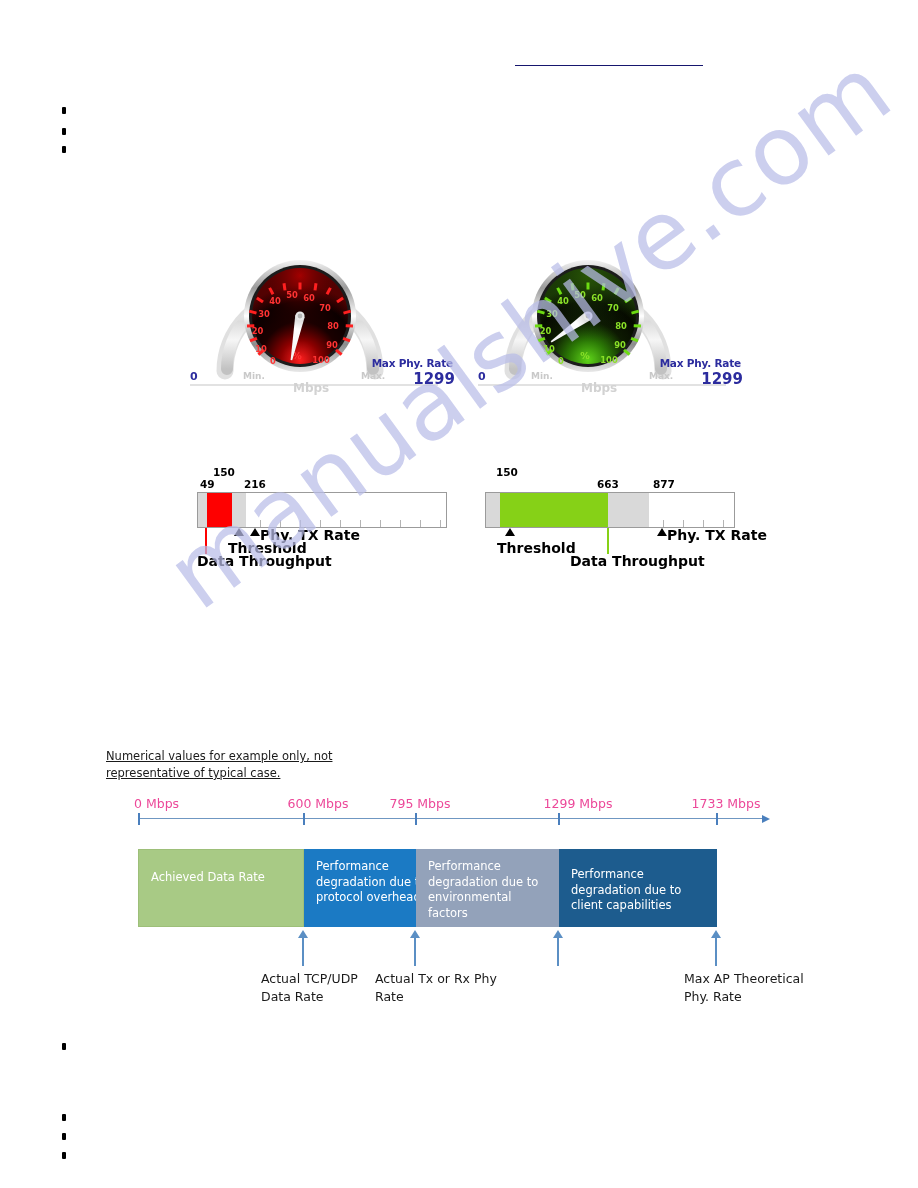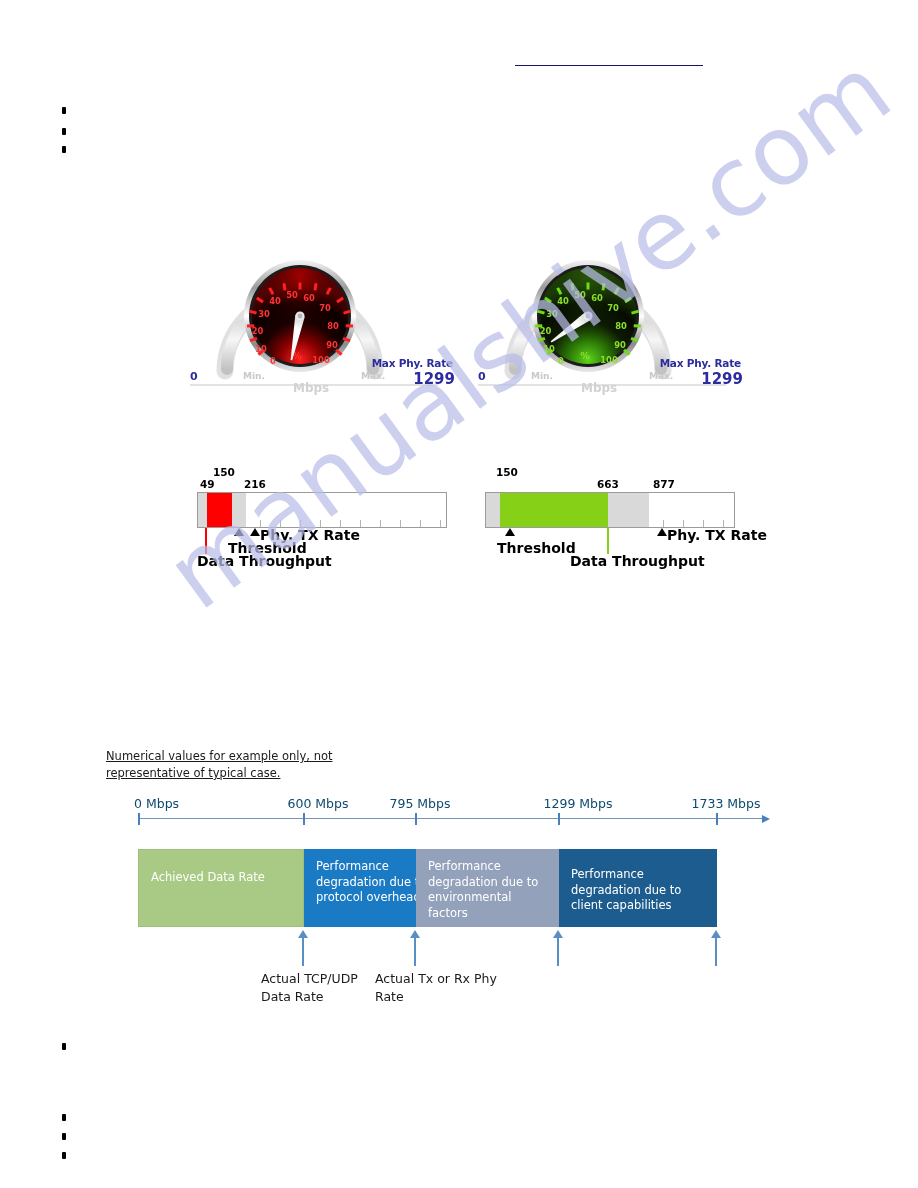--- a/index.html
+++ b/index.html
@@ -257,21 +257,21 @@
     width: 2.2px;
     height: 12px;
     background: #4a7fbd;
   }
   .axis-label {
     position: absolute;
     top: -22px;
     transform: translateX(-50%);
     font-family: "DejaVu Sans", sans-serif;
     font-size: 12.5px;
-    color: #0c4a6e;
+    color: #ec4899;
     white-space: nowrap;
   }
   .axis-label.first { transform: none; }
 
   .segbar {
     position: absolute;
     left: 138px;
     top: 849px;
     width: 625px;
     height: 78px;
@@ -612,19 +612,20 @@
 
   <div class="callout" style="left:414px; top:938px; height:28px;"></div>
   <div class="callout-head" style="left:414px; top:930px;"></div>
   <div class="callout-text" style="left:375px; top:970px;">Actual Tx or Rx Phy Rate</div>
 
   <div class="callout" style="left:557px; top:938px; height:28px;"></div>
   <div class="callout-head" style="left:557px; top:930px;"></div>
 
   <div class="callout" style="left:715px; top:938px; height:28px;"></div>
   <div class="callout-head" style="left:715px; top:930px;"></div>
+  <div class="callout-text" style="left:684px; top:970px; width:135px;">Max AP Theoretical Phy. Rate</div>
 
   <div class="bullet" style="left:62px; top:1043px;"></div>
   <div class="bullet" style="left:62px; top:1114px;"></div>
   <div class="bullet" style="left:62px; top:1133px;"></div>
   <div class="bullet" style="left:62px; top:1152px;"></div>
 
 </div>
 
 </body></html>

